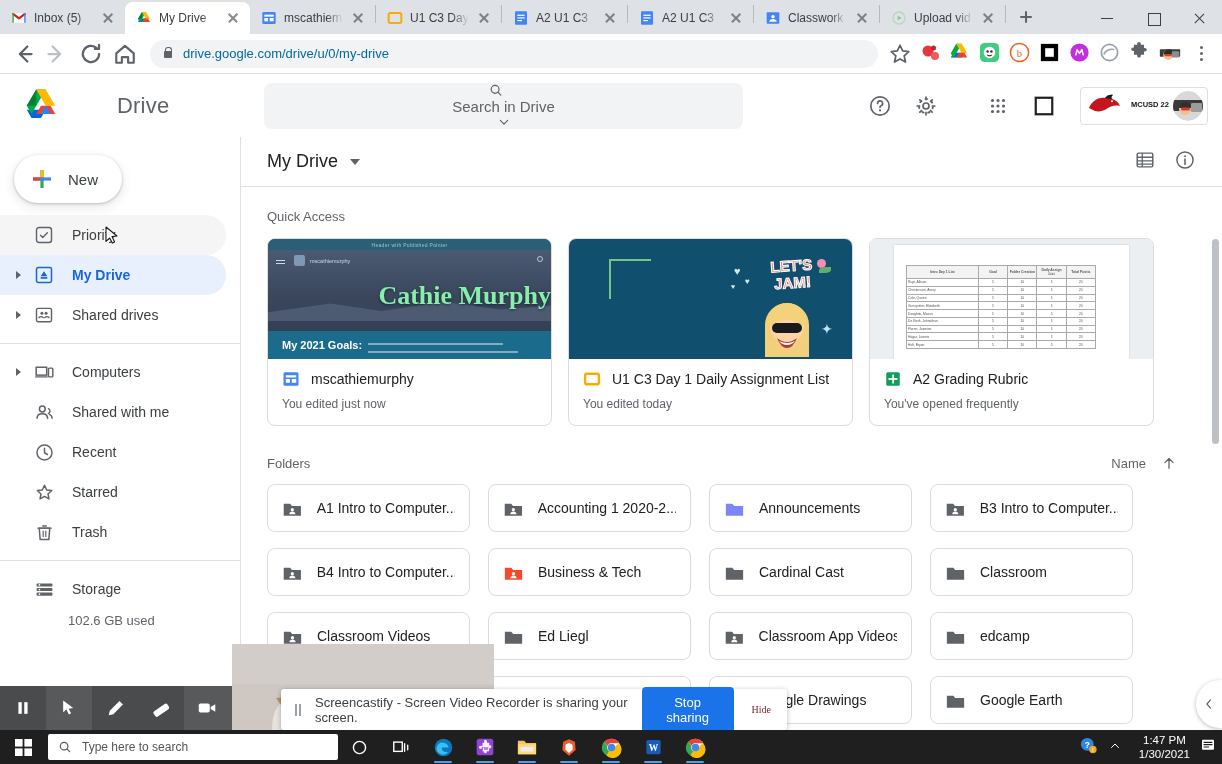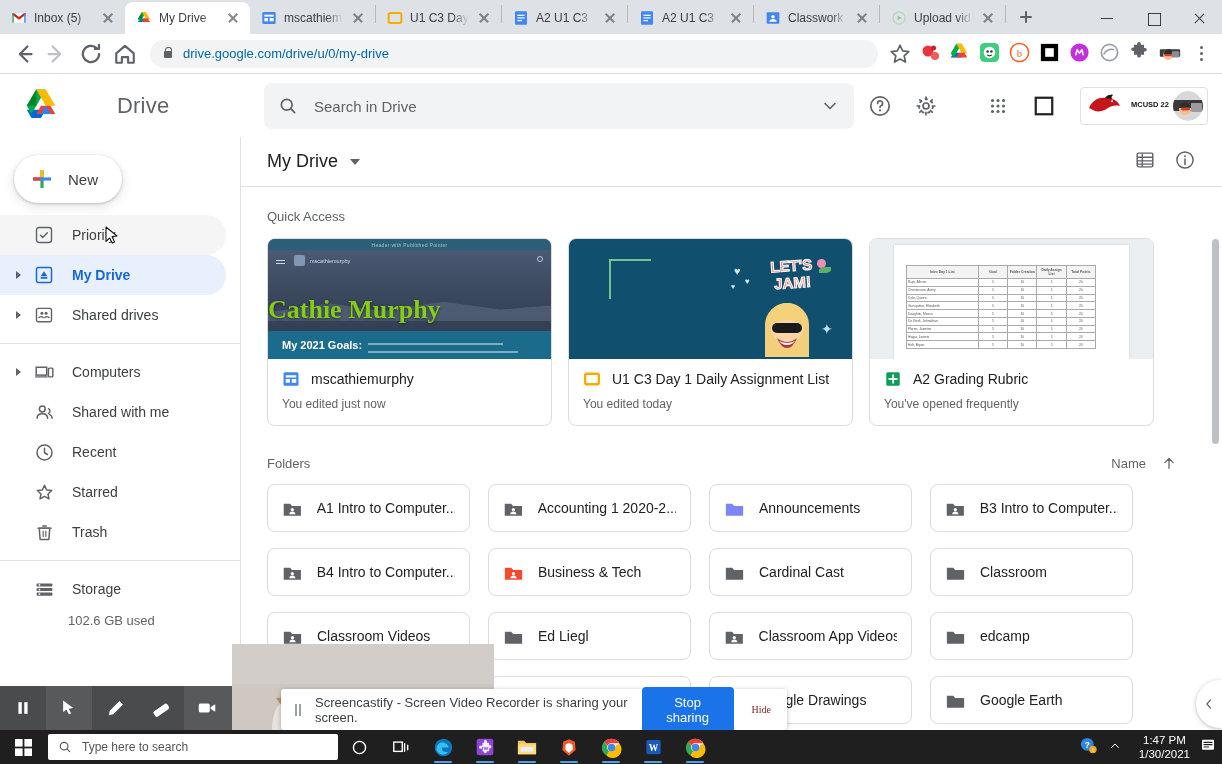--- a/index.html
+++ b/index.html
@@ -89,22 +89,22 @@
   .kebab i:nth-child(1){top:5px}.kebab i:nth-child(2){top:11.3px}.kebab i:nth-child(3){top:17.6px}
 
   
   .drive-header {
     position: absolute; top: 75px; left: 0; width: 1222px; height: 62px;
     background: #fff; display: flex; align-items: center;
   }
   .drive-logo { display:flex; align-items:center; gap:13px; padding-left: 22px; width: 252px; }
   .drive-logo .label { font-size: 22px; color: #5f6368; letter-spacing:.2px;margin-left:44px;}
   .searchbar {
-    width: 590px; height: 46px; background: #f1f3f4; border-radius: 8px;
-    display: flex; align-items: center; padding: 0 14px; margin-left: 12px;
+    width: 479px; height: 46px; background: #f1f3f4; border-radius: 8px;
+    display: flex; align-items: center; padding: 0 14px; margin-left: 12px; flex-direction: column;
   }
   .searchbar .s-icon { margin-right: 16px; }
   .searchbar .s-ph { font-size: 15px; color: #5f6368; flex: 1; }
   .hdr-icons { margin-left: auto; display: flex; align-items: center; gap: 6px; padding-right: 14px;}
   .hdr-btn { width: 40px; height: 40px; display:flex;align-items:center;justify-content:center;
              border-radius:50%; position:relative; }
   .acct-chip {
     display:flex; align-items:center; gap:4px; border:1px solid #e0e0e0;
     border-radius: 4px; padding: 3px 4px; margin-left: 10px; background:#fff;
   }
@@ -704,22 +704,22 @@
           <div style="position:absolute;top:11px;left:0;right:0;bottom:0;background:
                linear-gradient(180deg,#4a5a72 0%,#39465c 45%,#2c3a50 100%);"></div>
           <div style="position:absolute;top:60px;left:0;right:0;height:22px;background:rgba(120,135,160,.35);
                       clip-path:polygon(0 60%,22% 20%,40% 55%,62% 12%,82% 48%,100% 30%,100% 100%,0 100%);"></div>
           <div style="position:absolute;top:16px;left:8px;display:flex;align-items:center;gap:5px;">
             <span style="display:block;width:9px;height:1.6px;background:#cfd8e3;box-shadow:0 3px 0 #cfd8e3;"></span>
             <span style="display:inline-block;width:11px;height:11px;border-radius:2px;background:#7f98b5;margin-left:4px;"></span>
             <span style="font-size:5.5px;color:#cfd8e3;">mscathiemurphy</span>
           </div>
           <div style="position:absolute;top:17px;right:8px;width:6px;height:6px;border:1px solid #b8c6d6;border-radius:50%;"></div>
-          <div style="position:absolute;top:56px;left:0;right:0;text-align:left;font-family:'Liberation Serif',serif;
-                      font-weight:bold;font-size:26px;color:#84cc16;text-shadow:0 1px 3px rgba(0,0,0,.5);">Cathie Murphy</div>
+          <div style="position:absolute;top:42px;left:0;right:0;text-align:right;font-family:'Liberation Serif',serif;
+                      font-weight:bold;font-size:26px;color:#86efac;text-shadow:0 1px 3px rgba(0,0,0,.5);">Cathie Murphy</div>
           <div style="position:absolute;left:0;right:0;bottom:0;height:28px;background:#1b6b8c;"></div>
           <div style="position:absolute;left:14px;bottom:8px;font-weight:bold;font-size:11px;color:#fff;">My 2021 Goals:</div>
           <div style="position:absolute;left:100px;bottom:14px;width:135px;height:2px;background:rgba(255,255,255,.45);"></div>
           <div style="position:absolute;left:100px;bottom:6px;width:150px;height:2px;background:rgba(255,255,255,.45);"></div>
         </div>
         <div class="qa-meta">
           <div class="qa-name">
             <svg width="18" height="18" viewBox="0 0 24 24">
               <rect x="2" y="3" width="20" height="18" rx="2" fill="#4285F4"></rect>
               <rect x="5" y="7" width="14" height="3" fill="#fff"></rect>

